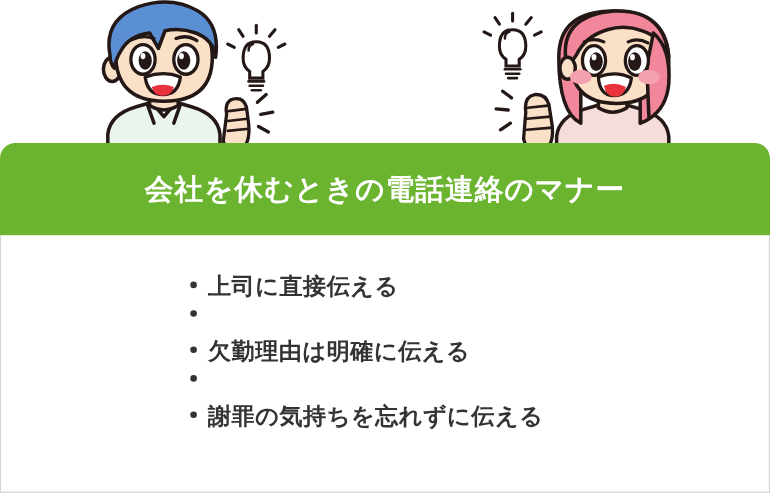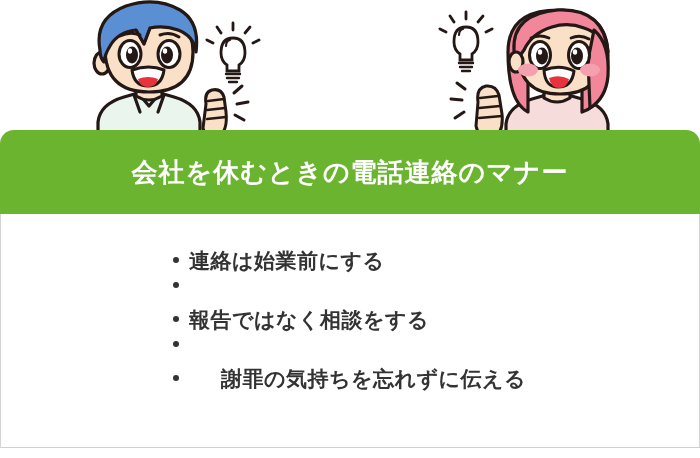--- a/index.html
+++ b/index.html
@@ -55,21 +55,21 @@
   #manner-list li{
     display:flex;align-items:baseline;
     font-size:21px;
     font-weight:bold;
     color:#333333;
     line-height:1;
     margin-bottom:16px;
     white-space:nowrap;
     letter-spacing:.5px;
   }
-  #manner-list li:last-child{margin-bottom:0;gap:32px;}
+  #manner-list li:last-child{margin-bottom:0;}
   .bullet-dot{
     width:6px;height:6px;border-radius:50%;
     background:#333333;
     margin-right:10px;
     flex:0 0 auto;
     position:relative;top:-5px;
   }
 </style>
 </head>
 <body>
@@ -214,28 +214,28 @@
 </div>
 
 <div id="header-card">
   <div id="header-title">会社を休むときの電話連絡のマナー</div>
 </div>
 
 <div id="body-panel">
   <ul id="manner-list">
     <li>
       <span class="bullet-dot"></span>
-      <span>連絡は始業前にする</span>
-    </li>
-    <li>
-      <span class="bullet-dot"></span>
-    </li>
-    <li>
-      <span class="bullet-dot"></span>
-      <span>報告ではなく相談をする</span>
+      <span>上司に直接伝える</span>
+    </li>
+    <li>
+      <span class="bullet-dot"></span>
+    </li>
+    <li>
+      <span class="bullet-dot"></span>
+      <span>欠勤理由は明確に伝える</span>
     </li>
     <li>
       <span class="bullet-dot"></span>
     </li>
     <li>
       <span class="bullet-dot"></span>
       <span>謝罪の気持ちを忘れずに伝える</span>
     </li>
   </ul>
 </div>

